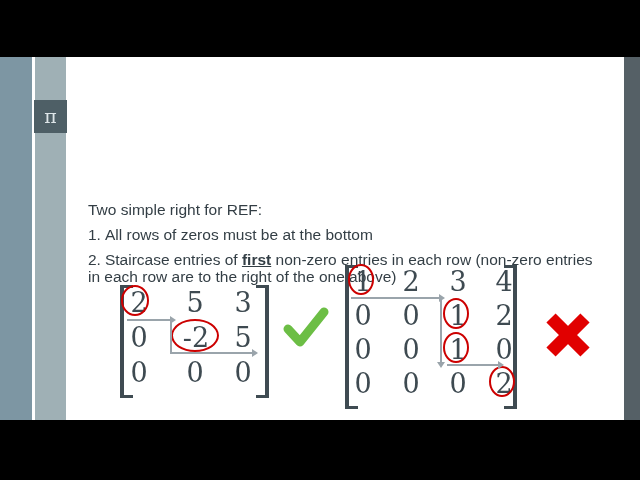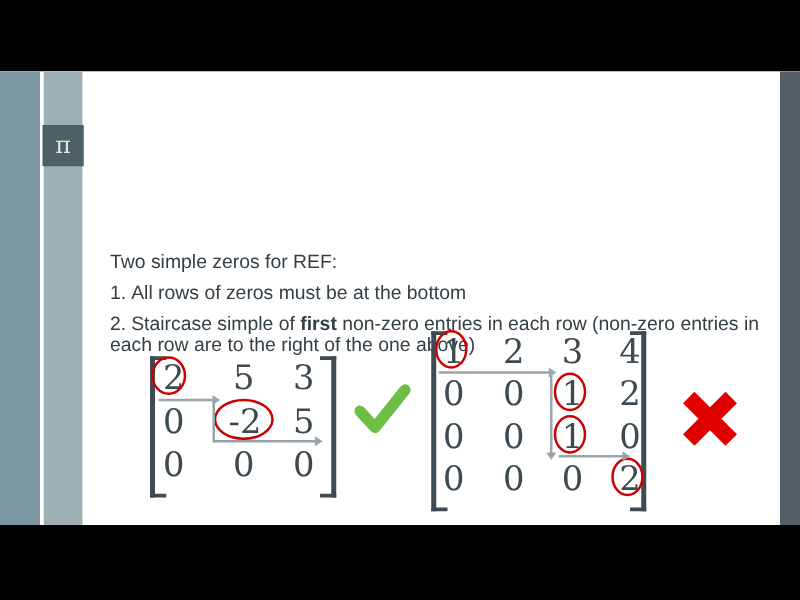--- a/index.html
+++ b/index.html
@@ -87,20 +87,21 @@
     margin: 0 0 7px 0;
     white-space: nowrap;
   }
   .body-line.wrap {
     white-space: normal;
     line-height: 1.12;
   }
   .body-line .num { margin-right: 4px; }
   .hl {
     font-weight: bold;
+    text-decoration: underline;
   }
 
   
   .matrix {
     position: absolute;
     color: #3a464d;
     font-family: "DejaVu Serif", serif;
   }
   .mat-cell {
     position: absolute;
@@ -159,26 +160,26 @@
   <div class="slide">
 
     <div class="band-outer"></div>
     <div class="band-inner"></div>
     <div class="band-right"></div>
 
     <div class="pi-badge">π</div>
 
 
     <div class="body-text">
-      <p class="body-line">Two simple zeros for REF:</p>
+      <p class="body-line">Two simple right for REF:</p>
       <p class="body-line">
         <span class="num">1.</span><span>All rows of zeros must be at the bottom</span>
       </p>
       <p class="body-line wrap">
-        <span class="num">2.</span><span>Staircase simple of </span><span class="hl">first</span><span> non-zero entries in each row (non-zero entries in each row are to the right of the one above)</span>
+        <span class="num">2.</span><span>Staircase entries of </span><span class="hl">first</span><span> non-zero entries in each row (non-zero entries in each row are to the right of the one above)</span>
       </p>
     </div>
 
     <div class="matrix">
       <div class="bracket left" style="left:120px; top:228px; height:107px;"></div>
       <div class="bracket right" style="left:256px; top:228px; height:107px;"></div>
 
       <div class="mat-cell" style="left:124px; top:230px;">2</div>
       <div class="mat-cell" style="left:180px; top:230px;">5</div>
       <div class="mat-cell" style="left:228px; top:230px;">3</div>

